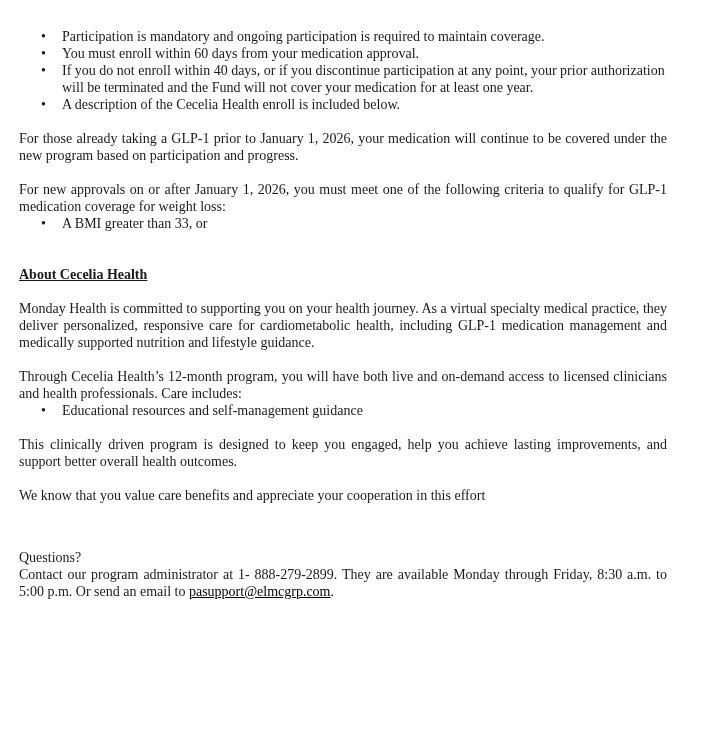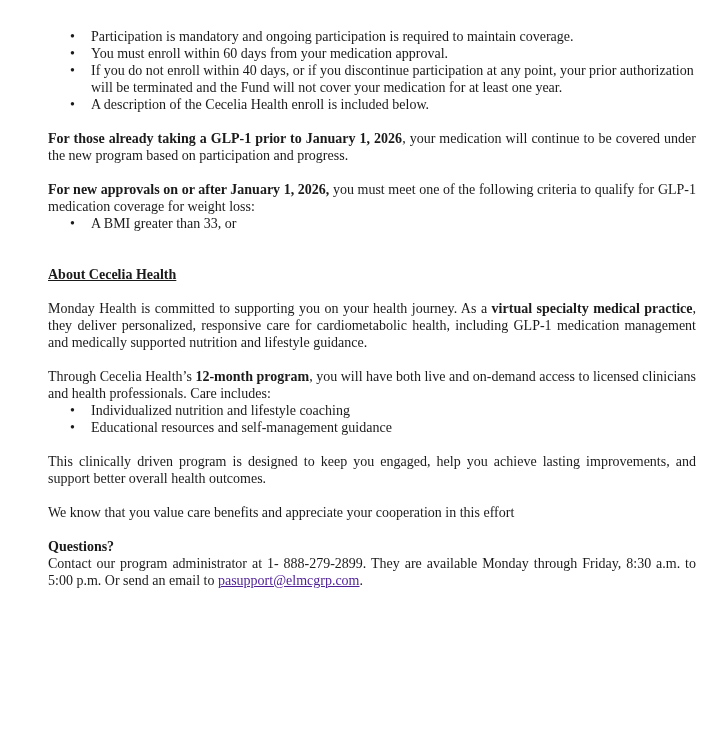--- a/index.html
+++ b/index.html
@@ -12,21 +12,21 @@
       height: 750px;
       overflow: hidden;
       position: relative;
       font-family: "Liberation Serif", "DejaVu Serif", serif;
       font-size: 14px;
       line-height: 17px;
       color: #1a1a1a;
     }
     .page {
       position: absolute;
-      left: 48px;
+      left: 19px;
       top: 28px;
       width: 648px;
     }
     ul {
       margin: 0;
       padding: 0;
       list-style: none;
     }
     ul li {
       position: relative;
@@ -39,30 +39,31 @@
       top: 0;
       font-size: 14px;
     }
     p {
       margin: 0;
     }
     .just {
       text-align: justify;
     }
     b, .bold {
-      font-weight: bold;
+      font-weight: normal;
+      margin-top: 28px;
     }
     .gap-17 { height: 17px; }
     .gap-34 { height: 34px; }
     .heading-u {
       font-weight: bold;
       text-decoration: underline;
     }
     .link {
-      color: #4c1d95;
+      color: #000000;
       text-decoration: underline;
     }
   </style>
 </head>
 <body>
 
 <div class="page">
 
   <ul>
     <li>Participation is mandatory and ongoing participation is required to maintain coverage.</li>
@@ -89,21 +90,20 @@
 
   <div class="gap-17"></div>
 
   <p class="just"><span>Monday Health is committed to supporting you on your health journey. As a </span><b>virtual specialty medical practice</b><span>, they deliver personalized, responsive care for cardiometabolic health, including GLP-1 medication management and medically supported nutrition and lifestyle guidance.</span></p>
 
   <div class="gap-17"></div>
 
   <p class="just"><span>Through Cecelia Health’s </span><b>12-month program</b><span>, you will have both live and on-demand access to licensed clinicians and health professionals. Care includes:</span></p>
 
   <ul>
-    <li>Individualized nutrition and lifestyle coaching</li>
     <li>Educational resources and self-management guidance</li>
   </ul>
 
   <div class="gap-17"></div>
 
   <p class="just">This clinically driven program is designed to keep you engaged, help you achieve lasting improvements, and support better overall health outcomes.</p>
 
   <div class="gap-17"></div>
 
   <p>We know that you value care benefits and appreciate your cooperation in this effort</p>

